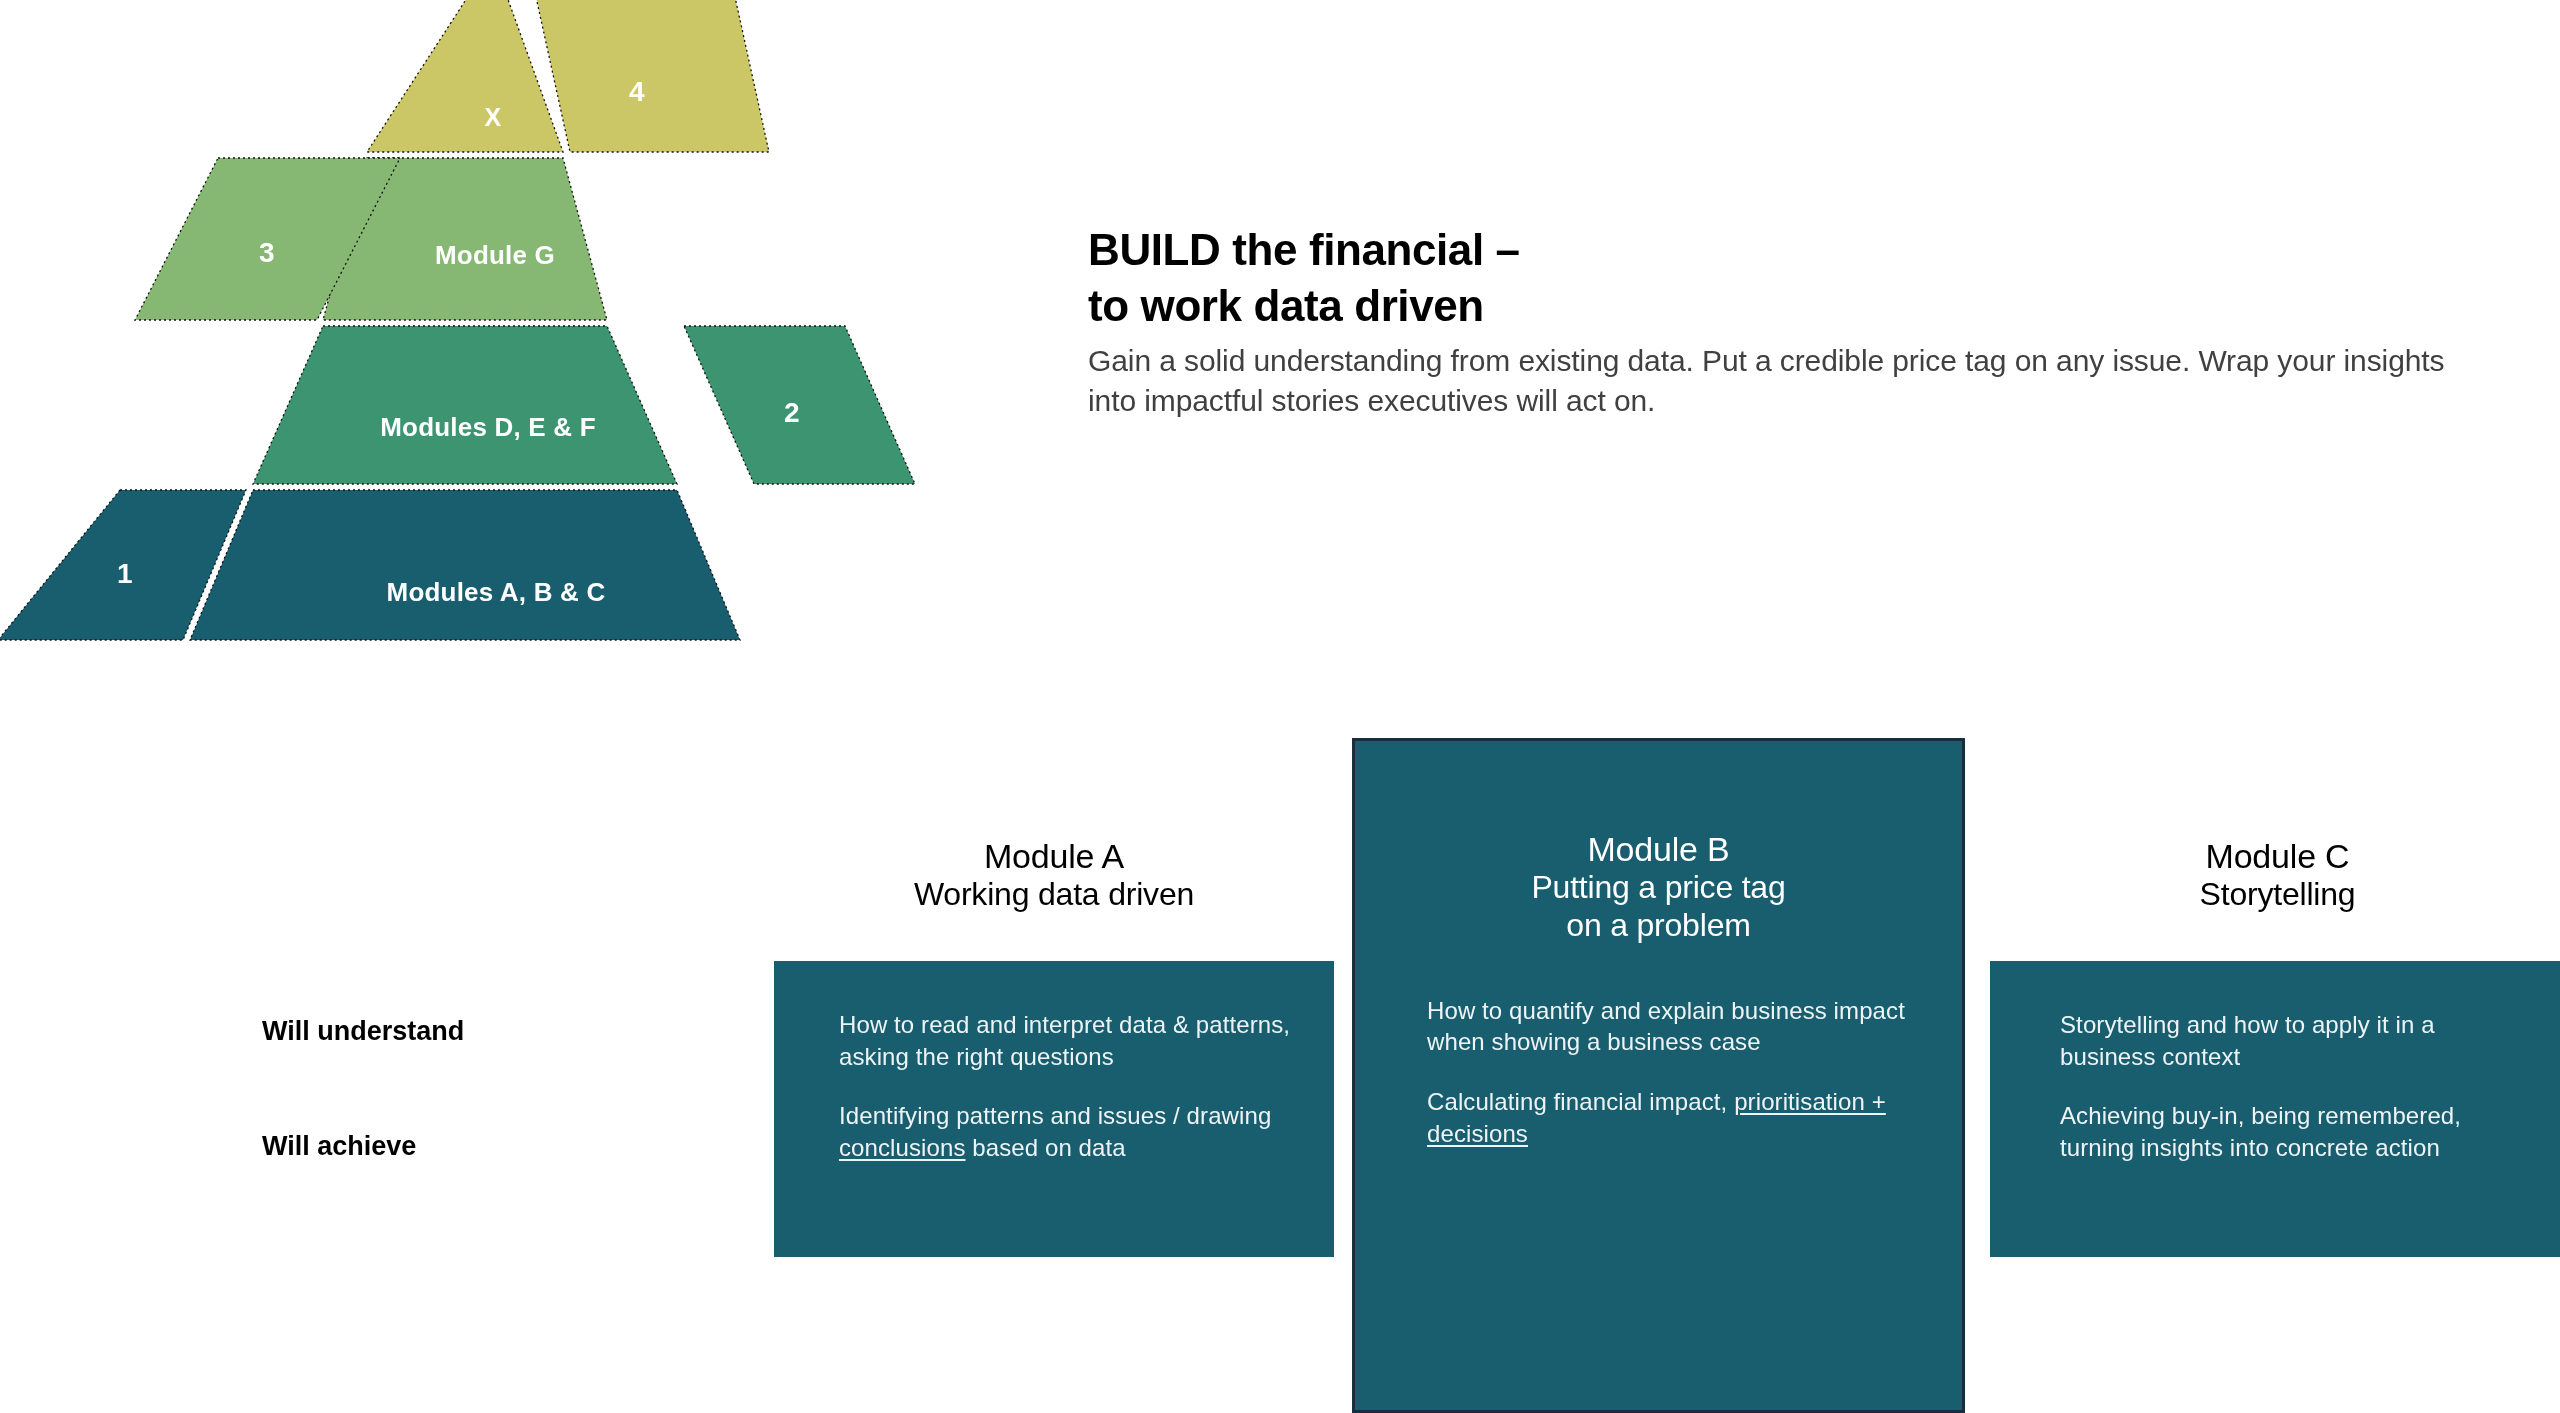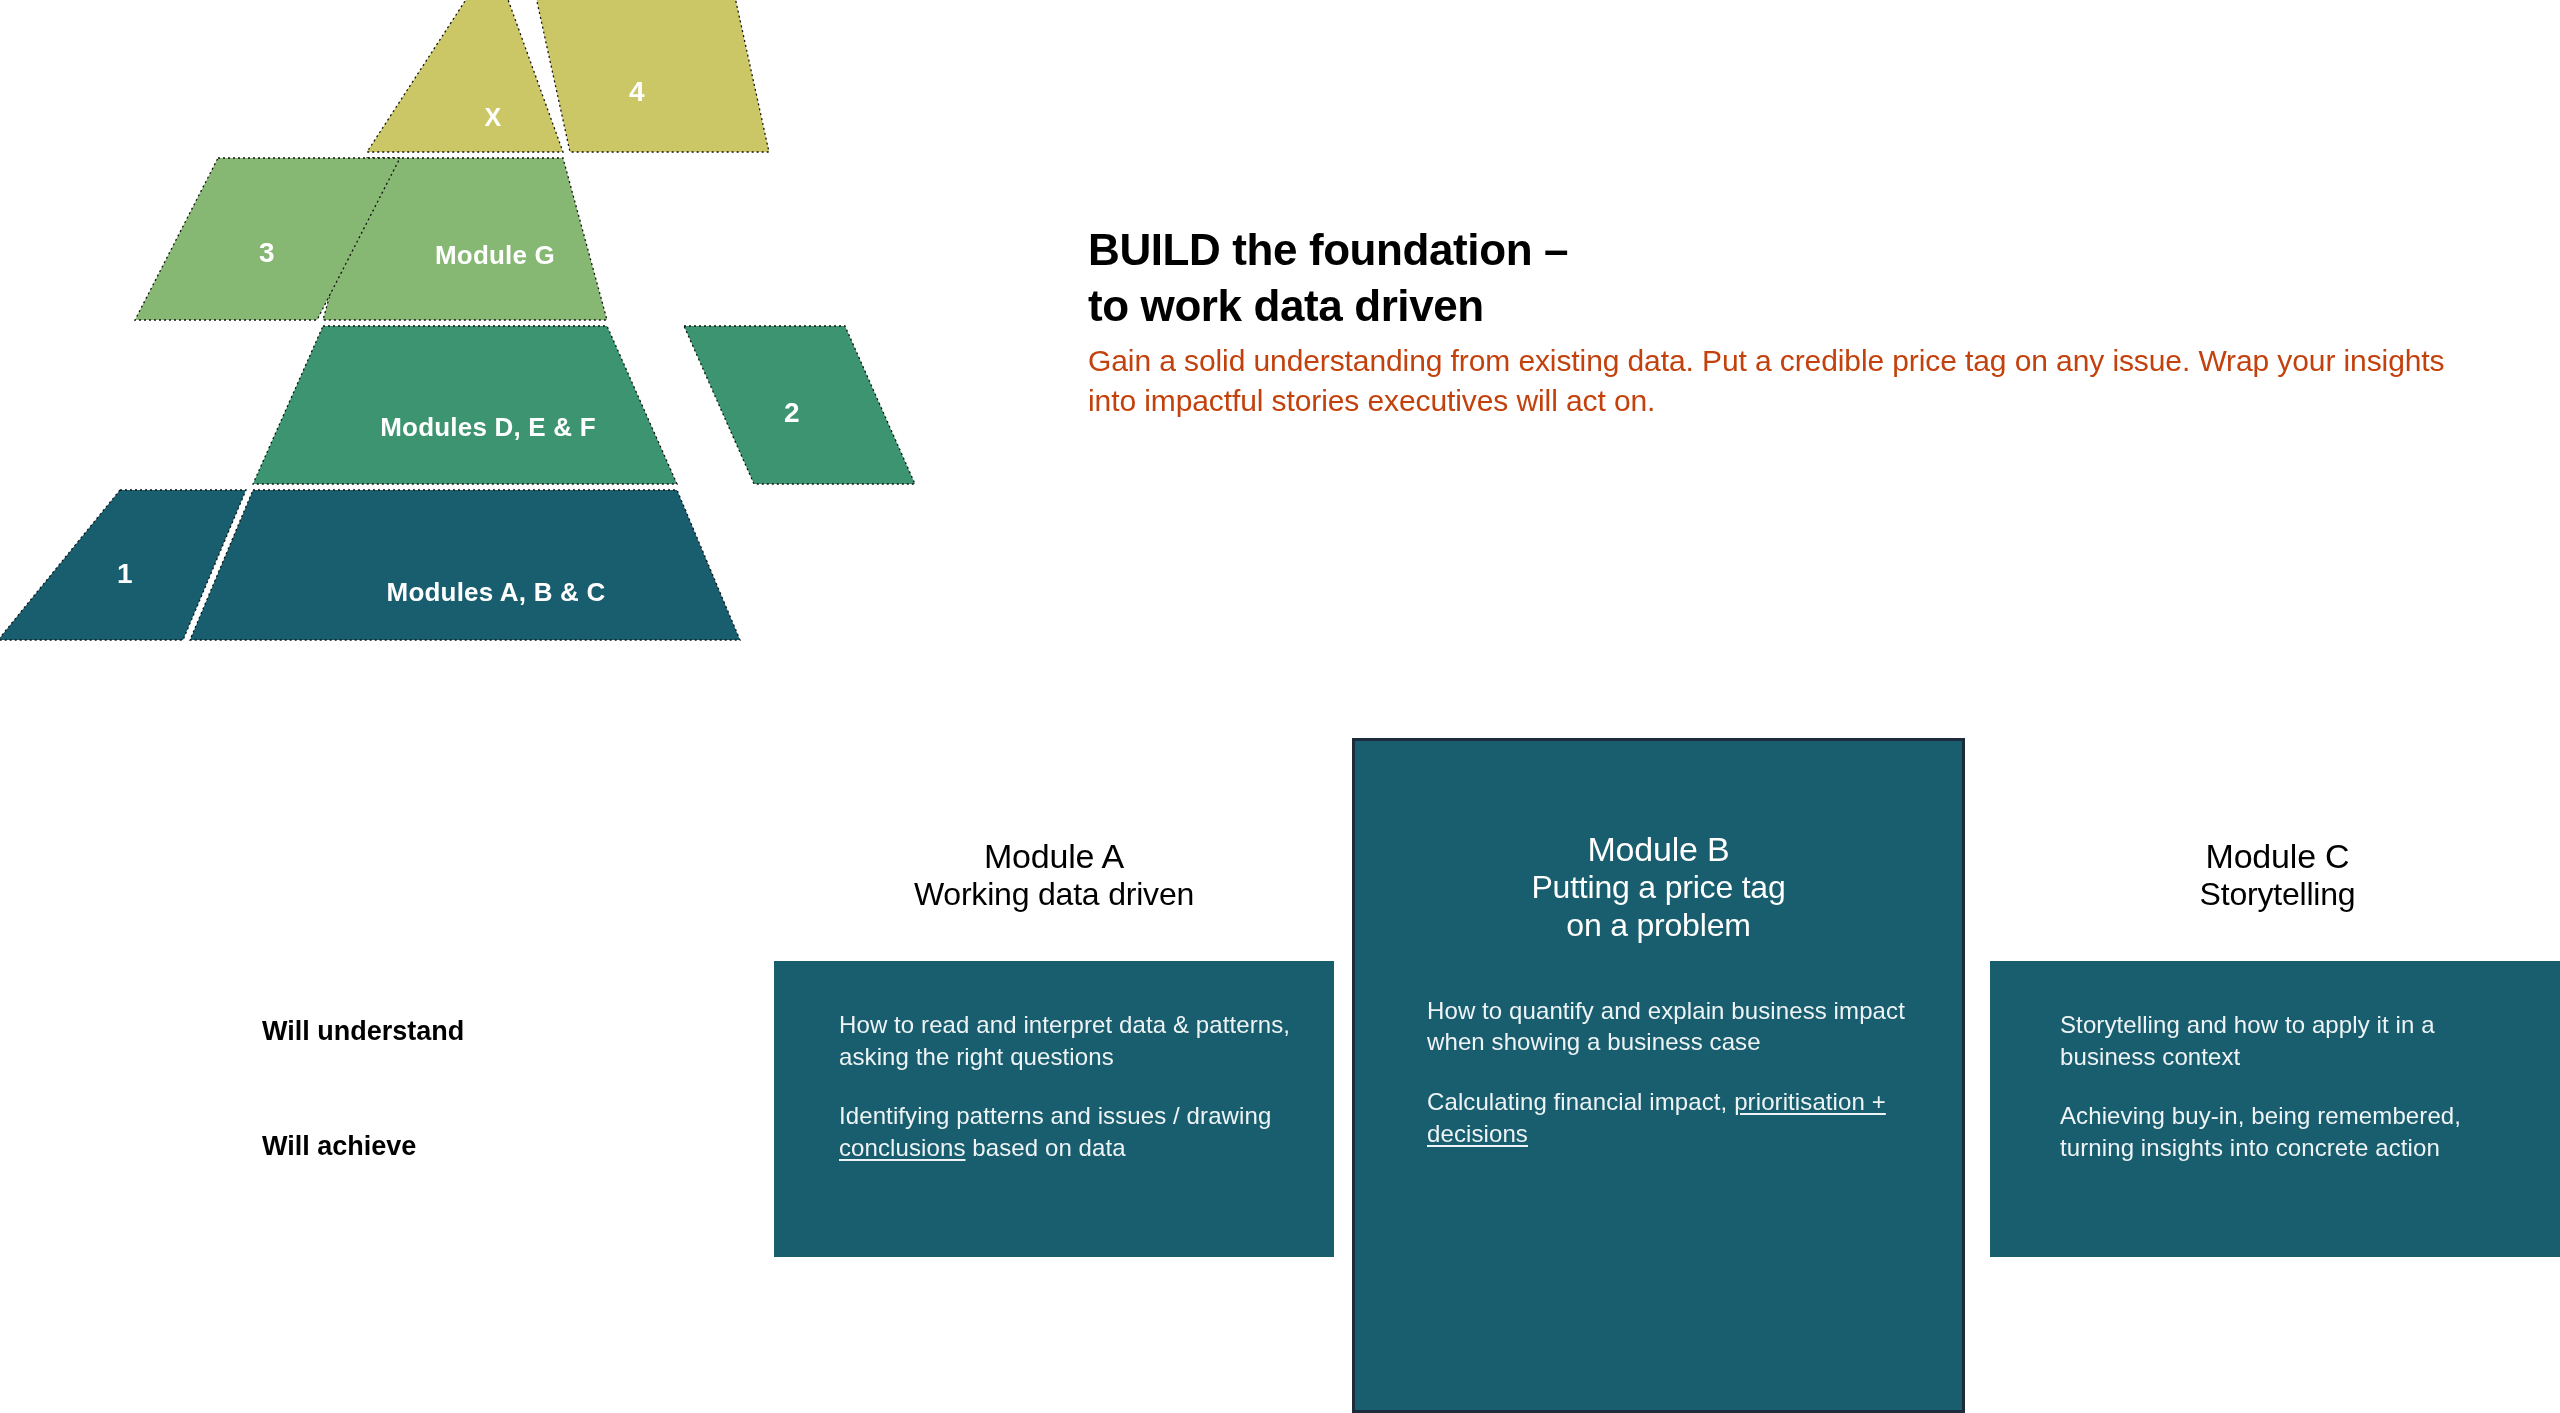--- a/index.html
+++ b/index.html
@@ -52,21 +52,21 @@
     font-size: 44px;
     font-weight: bold;
     color: #000000;
     line-height: 1.28;
     letter-spacing: -0.4px;
     margin: 0;
   }
   #headline-body {
     margin: 6px 0 0 0;
     font-size: 30px;
-    color: #c2410c;
+    color: #404040;
     line-height: 1.33;
     letter-spacing: -0.1px;
   }
 
   
   .row-label {
     position: absolute;
     font-size: 27px;
     font-weight: bold;
     color: #000000;
@@ -176,21 +176,21 @@
 
   <span class="pyr-label big" style="left:488px; top:427px;">Modules D, E &amp; F</span>
   <span class="pyr-label num" style="left:792px; top:413px;">2</span>
 
   <span class="pyr-label big" style="left:496px; top:592px;">Modules A, B &amp; C</span>
   <span class="pyr-label num" style="left:125px; top:574px;">1</span>
 </div>
 
 <div id="headline-block">
   <h1 id="headline-title">
-    <span>BUILD the foundation –</span><br>
+    <span>BUILD the financial –</span><br>
     <span>to work data driven</span>
   </h1>
   <p id="headline-body">Gain a solid understanding from existing data. Put a credible price tag on any issue. Wrap your insights into impactful stories executives will act on.</p>
 </div>
 
 <div class="row-label" id="row-label-understand">Will understand</div>
 <div class="row-label" id="row-label-achieve">Will achieve</div>
 
 <div class="module-col" id="module-a">
   <div class="module-head">

